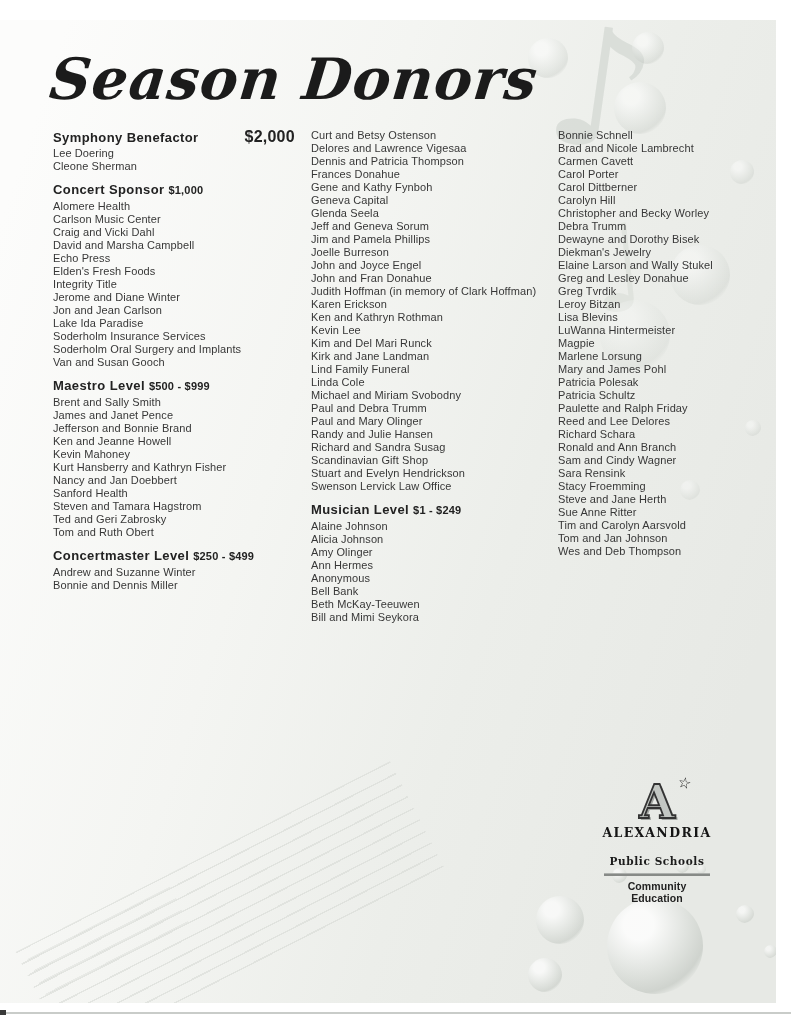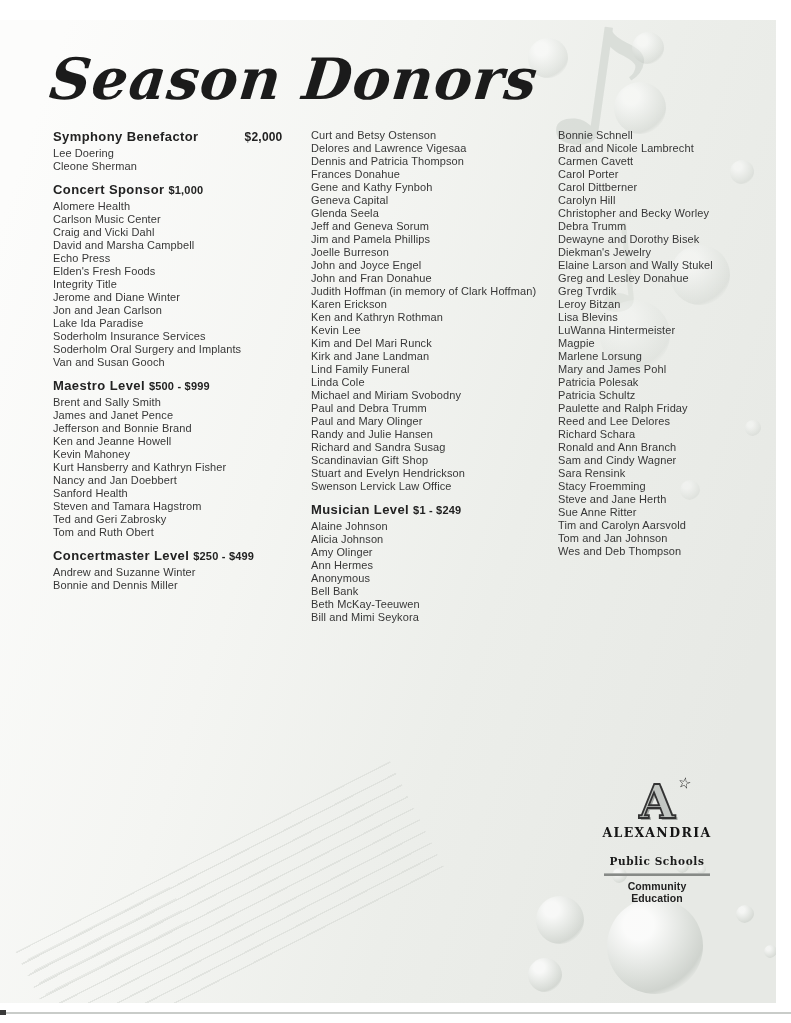--- a/index.html
+++ b/index.html
@@ -48,21 +48,21 @@
   .col-1{left:53px;width:258px;}
   .col-2{left:311px;width:247px;}
   .col-3{left:558px;width:222px;}
 
   .sec-header{
     font-size:13px;line-height:15px;font-weight:bold;color:#222;
     letter-spacing:0.4px;margin:9px 0 2px 0;
   }
   .sec-header:first-child{margin-top:0;}
   .sec-amount{font-size:11px;letter-spacing:0.2px;}
-  .sec-header.amt-large .sec-amount{font-size:12px;padding-left:42px;}
+  .sec-header.amt-large .sec-amount{font-size:16px;padding-left:42px;}
   .donor{font-size:11px;line-height:13px;color:#373737;letter-spacing:0.1px;}
 
   .logo{
     position:absolute;left:601px;top:779px;width:112px;text-align:center;
   }
   .logo-a-wrap{position:relative;display:inline-block;height:46px;margin-bottom:1px;}
   .logo-a{
     font-family:"DejaVu Serif", serif;font-weight:bold;font-size:46px;line-height:46px;
     color:#c3c7c3;-webkit-text-stroke:1.8px #333;
     text-shadow:2px 2px 0 rgba(95,100,95,0.5);

